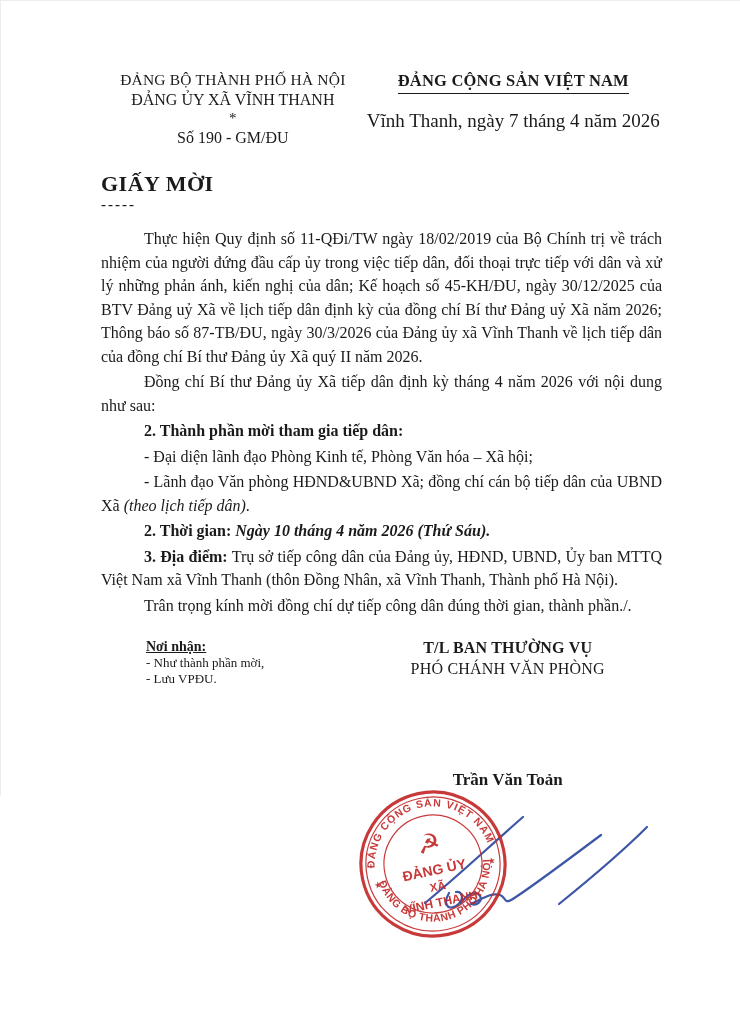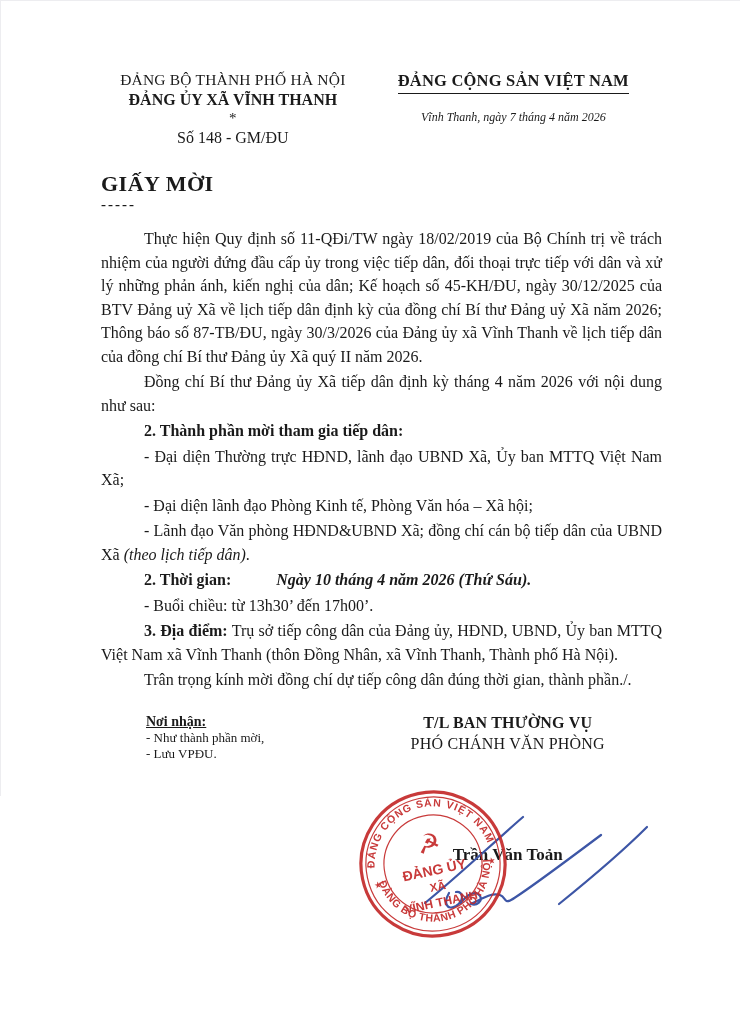--- a/index.html
+++ b/index.html
@@ -11,36 +11,36 @@
   .page {
     position: relative; width: 740px; height: 796px; box-sizing: border-box;
     padding: 70px 78px 0 100px;
     border-left: 1px solid #ededf0; border-top: 1px solid #ededf0;
   }
   
   .hdr { display: flex; width: 100%; }
   .hdr-left { width: 47%; text-align: center; }
   .hdr-right { width: 53%; text-align: center; }
   .hdr-left .org-parent { font-size: 15.5px; letter-spacing: .2px; }
-  .hdr-left .org-name { font-size: 16px; font-weight: bold; margin-top: 2px; }
+  .hdr-left .org-name { font-size: 16px; font-weight: normal; margin-top: 2px; }
   .hdr-left .star-sep { font-size: 15px; line-height: 14px; margin-top: 2px; }
   .hdr-left .doc-number { font-size: 16px; margin-top: 4px; }
   .hdr-right .national { font-size: 16.5px; font-weight: bold; display: inline-block;
     border-bottom: 1.5px solid #1a1a1a; padding-bottom: 2px; letter-spacing: .2px; }
-  .hdr-right .dateline { font-size: 12px; font-style: italic; margin-top: 16px; }
+  .hdr-right .dateline { font-size: 19px; margin-top: 16px; }
   
   .title-block { margin-top: 24px; }
   .doc-title { font-size: 22px; font-weight: bold; letter-spacing: .5px; }
   .title-dashes { font-size: 15px; font-weight: bold; letter-spacing: 2px; line-height: 14px; }
   
   .body-text { margin-top: 16px; font-size: 16px; line-height: 23.5px; }
   .body-text p { margin: 0 0 2px 0; text-align: justify; text-indent: 43px; }
   .bold { font-weight: bold; }
   .italic { font-style: italic; }
-  .bold-italic { font-weight: bold; font-style: italic; margin-left: 41px; }
+  .bold-italic { font-weight: bold; font-style: italic; }
   .lbl { margin-right: 4px; }
   
   .footer { display: flex; margin-top: 22px; position: relative; }
   .recipients { width: 45%; padding-left: 45px; box-sizing: border-box; }
   .recipients .rcp-head { font-size: 14px; font-weight: bold; text-decoration: underline; }
   .recipients .rcp-item { font-size: 13px; line-height: 16px; }
   .sig-block { width: 55%; text-align: center; position: relative; }
   .sig-authority { font-size: 16px; font-weight: bold; letter-spacing: .2px; }
   .sig-title { font-size: 16px; margin-top: 3px; letter-spacing: .2px; }
   .sig-name { font-size: 17px; font-weight: bold; margin-top: 92px; }
@@ -51,46 +51,44 @@
 </head>
 <body>
 
 <div class="page">
 
   <div class="hdr">
     <div class="hdr-left">
       <div class="org-parent">ĐẢNG BỘ THÀNH PHỐ HÀ NỘI</div>
       <div class="org-name">ĐẢNG ỦY XÃ VĨNH THANH</div>
       <div class="star-sep">*</div>
-      <div class="doc-number">Số 148 - GM/ĐU</div>
+      <div class="doc-number">Số 190 - GM/ĐU</div>
     </div>
     <div class="hdr-right">
       <div>
         <span class="national">ĐẢNG CỘNG SẢN VIỆT NAM</span>
       </div>
       <div class="dateline">Vĩnh Thanh, ngày 7 tháng 4 năm 2026</div>
     </div>
   </div>
 
   <div class="title-block">
     <div class="doc-title">GIẤY MỜI</div>
     <div class="title-dashes">-----</div>
   </div>
 
   <div class="body-text">
     <p>Thực hiện Quy định số 11-QĐi/TW ngày 18/02/2019 của Bộ Chính trị về trách nhiệm của người đứng đầu cấp ủy trong việc tiếp dân, đối thoại trực tiếp với dân và xử lý những phản ánh, kiến nghị của dân; Kế hoạch số 45-KH/ĐU, ngày 30/12/2025 của BTV Đảng uỷ Xã về lịch tiếp dân định kỳ của đồng chí Bí thư Đảng uỷ Xã năm 2026; Thông báo số 87-TB/ĐU, ngày 30/3/2026 của Đảng ủy xã Vĩnh Thanh về lịch tiếp dân của đồng chí Bí thư Đảng ủy Xã quý II năm 2026.</p>
     <p>Đồng chí Bí thư Đảng ủy Xã tiếp dân định kỳ tháng 4 năm 2026 với nội dung như sau:</p>
 
     <p class="bold">2. Thành phần mời tham gia tiếp dân:</p>
-    <p>- Đại diện Thường trực HĐND, lãnh đạo UBND Xã, Ủy ban MTTQ Việt Nam Xã;</p>
     <p>- Đại diện lãnh đạo Phòng Kinh tế, Phòng Văn hóa – Xã hội;</p>
     <p><span class="lbl">- Lãnh đạo Văn phòng HĐND&amp;UBND Xã; đồng chí cán bộ tiếp dân của UBND Xã</span><span class="italic">(theo lịch tiếp dân)</span><span>.</span></p>
 
     <p><span class="bold lbl">2. Thời gian:</span><span class="bold-italic">Ngày 10 tháng 4 năm 2026 (Thứ Sáu).</span></p>
-    <p>- Buổi chiều: từ 13h30’ đến 17h00’.</p>
 
     <p><span class="bold lbl">3. Địa điểm:</span><span>Trụ sở tiếp công dân của Đảng ủy, HĐND, UBND, Ủy ban MTTQ Việt Nam xã Vĩnh Thanh (thôn Đồng Nhân, xã Vĩnh Thanh, Thành phố Hà Nội).</span></p>
 
     <p>Trân trọng kính mời đồng chí dự tiếp công dân đúng thời gian, thành phần./.</p>
   </div>
 
   <div class="footer">
     <div class="recipients">
       <div class="rcp-head">Nơi nhận:</div>
       <div class="rcp-item">- Như thành phần mời,</div>

